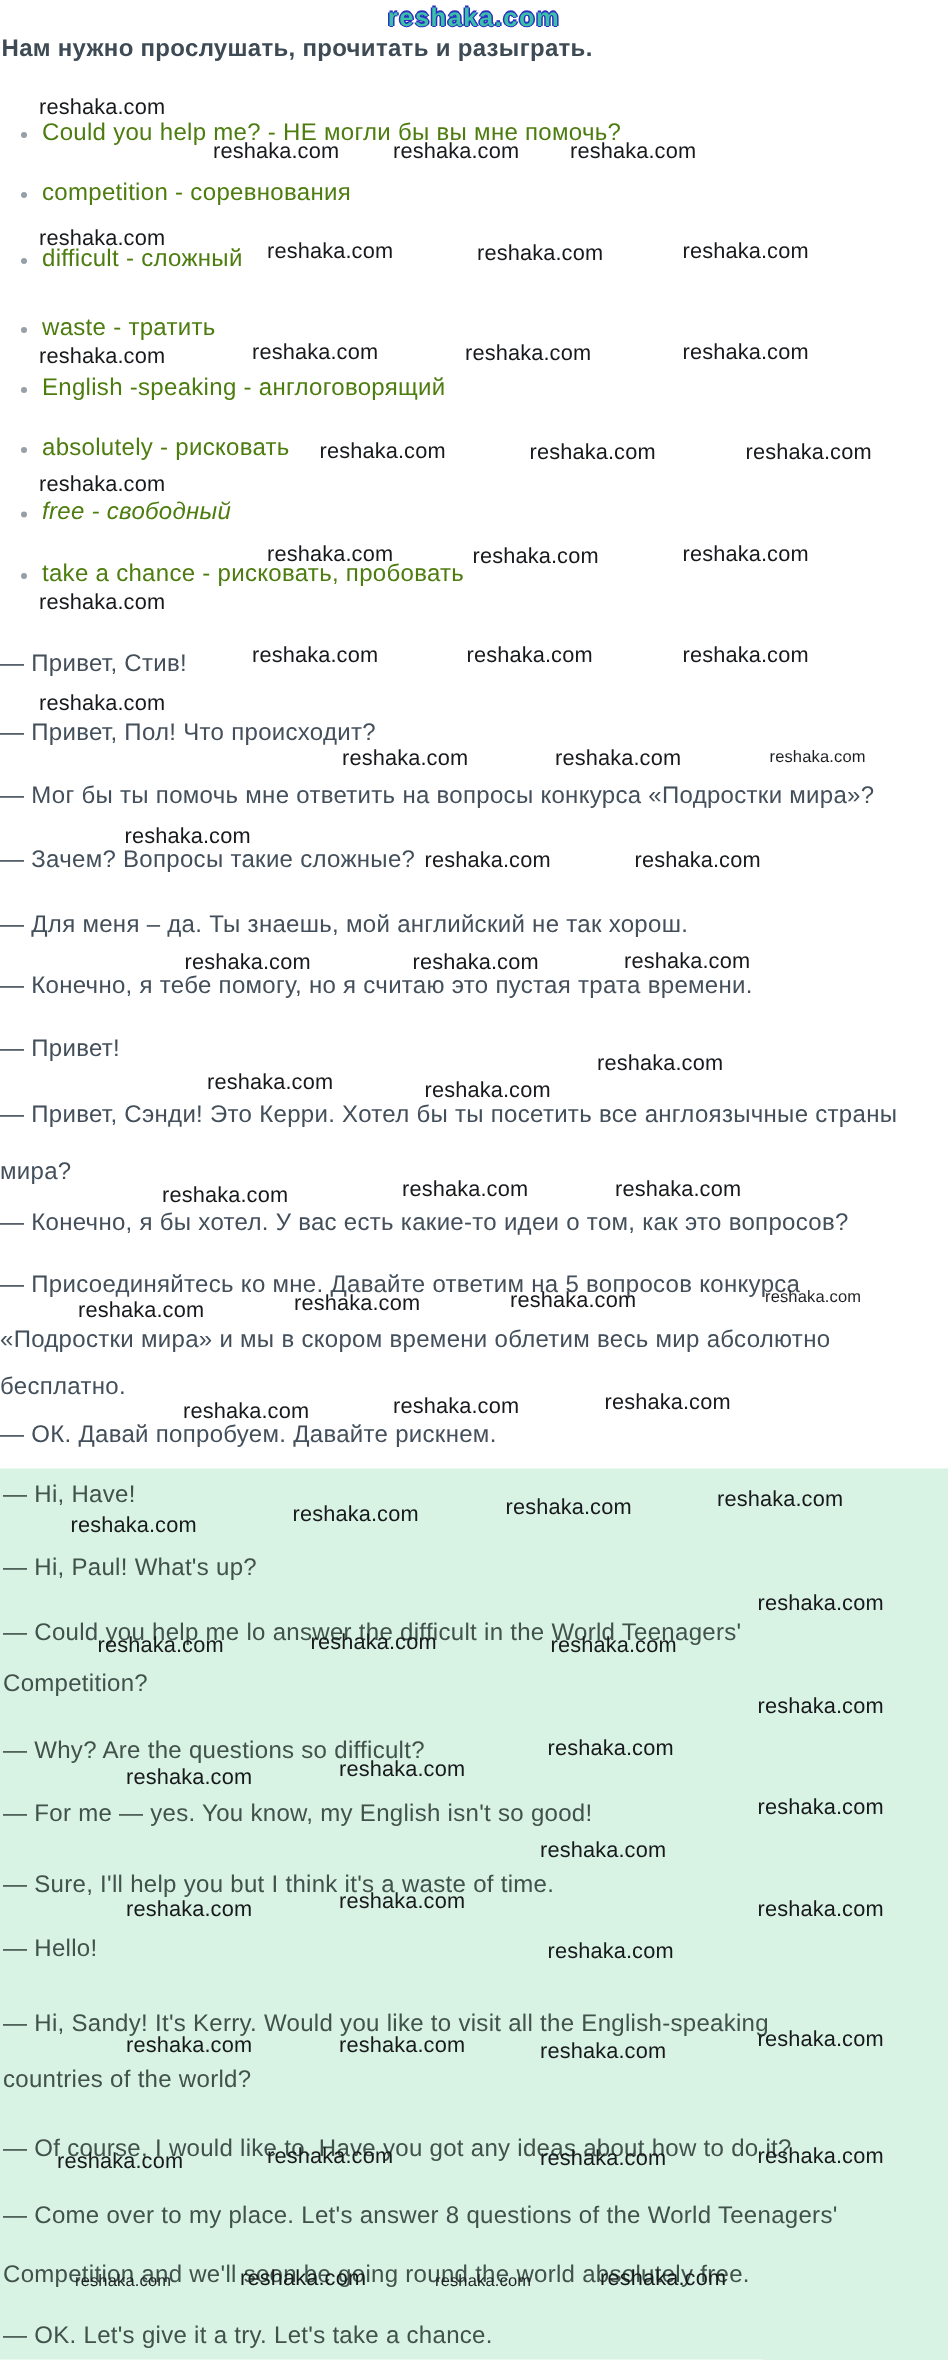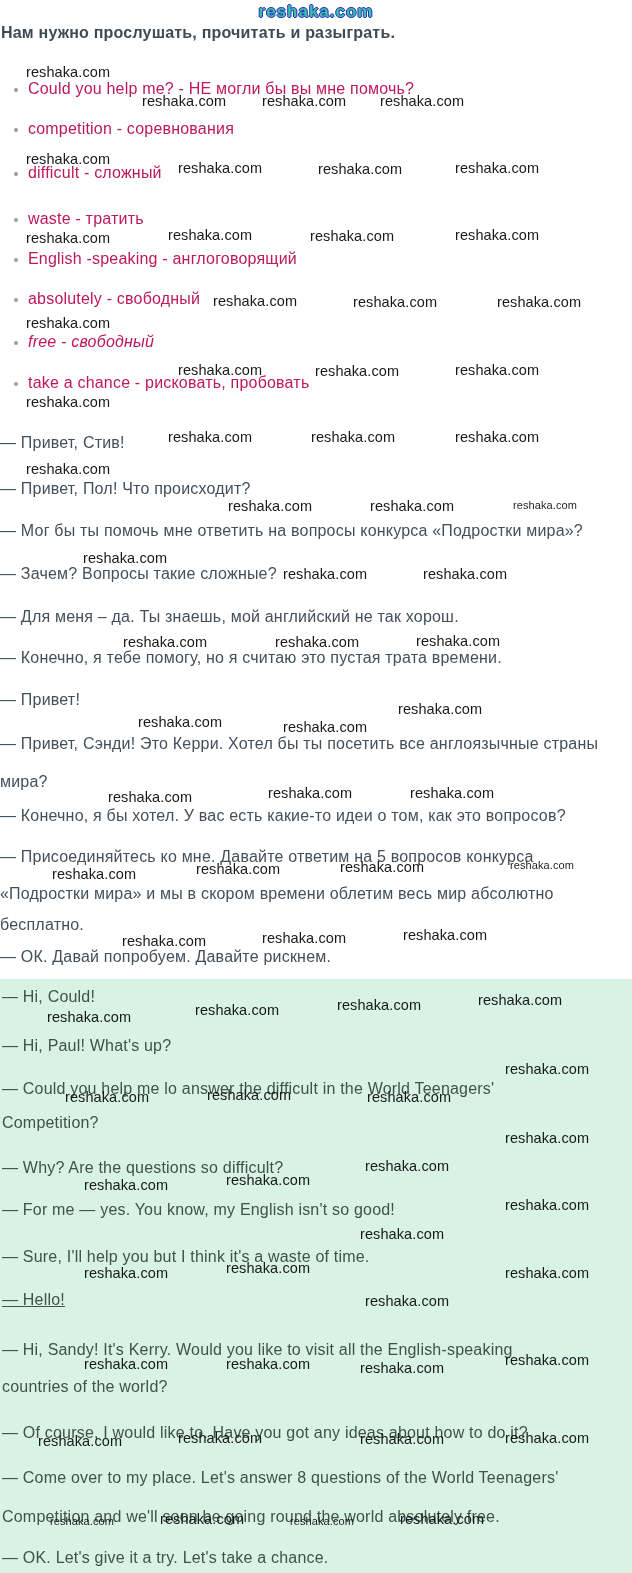--- a/index.html
+++ b/index.html
@@ -19,21 +19,21 @@
     text-shadow:-1px 0 0 #2b2fc0,1px 0 0 #2b2fc0,0 -1px 0 #2b2fc0,0 1px 0 #2b2fc0;
     white-space:nowrap;z-index:4;
   }
   .page-title{
     position:absolute;left:1px;top:24px;
     font-size:16px;font-weight:bold;color:#3e4b55;letter-spacing:.2px;
     white-space:nowrap;z-index:2;
   }
   .vocab-line{
     position:absolute;left:28px;
-    font-size:16px;color:#be185d;letter-spacing:.2px;
+    font-size:16px;color:#4d7c0f;letter-spacing:.2px;
     white-space:nowrap;z-index:2;
   }
   .vocab-line .dot{
     position:absolute;left:-14px;top:8px;width:4px;height:4px;border-radius:50%;
     background:#97a0a7;
   }
   .line{
     position:absolute;left:0;
     font-size:16px;letter-spacing:.2px;white-space:nowrap;z-index:2;
   }
@@ -53,49 +53,49 @@
 <div class="header-wm">reshaka.com</div>
 
 <div class="page-title">Нам нужно прослушать, прочитать и разыграть.</div>
 
 <div id="vocab-layer">
     <div class="vocab-line" style="top: 80px; left: 28px;"><span class="dot"></span><span class="vtext">Could you help me? - НЕ могли бы вы мне помочь?</span></div>
     <div class="vocab-line" style="top: 120px; left: 28px;"><span class="dot"></span><span class="vtext">competition - соревнования</span></div>
     <div class="vocab-line" style="top: 164px; left: 28px;"><span class="dot"></span><span class="vtext">difficult - сложный</span></div>
     <div class="vocab-line" style="top: 210px; left: 28px;"><span class="dot"></span><span class="vtext">waste - тратить</span></div>
     <div class="vocab-line" style="top: 250px; left: 28px;"><span class="dot"></span><span class="vtext">English -speaking - англоговорящий</span></div>
-    <div class="vocab-line" style="top: 290px; left: 28px;"><span class="dot"></span><span class="vtext">absolutely - свободный</span></div>
+    <div class="vocab-line" style="top: 290px; left: 28px;"><span class="dot"></span><span class="vtext">absolutely - рисковать</span></div>
     <div class="vocab-line" style="top: 333px; left: 28px; font-style: italic;"><span class="dot"></span><span class="vtext">free - свободный</span></div>
     <div class="vocab-line" style="top: 374px; left: 28px;"><span class="dot"></span><span class="vtext">take a chance - рисковать, пробовать</span></div>
   </div>
 <div id="ru-layer">
     <div class="line ru" style="top: 434px; left: 0px;">— Привет, Стив!</div>
     <div class="line ru" style="top: 480px; left: 0px;">— Привет, Пол! Что происходит?</div>
     <div class="line ru" style="top: 522px; left: 0px;">— Мог бы ты помочь мне ответить на вопросы конкурса «Подростки мира»?</div>
     <div class="line ru" style="top: 565px; left: 0px;">— Зачем? Вопросы такие сложные?</div>
     <div class="line ru" style="top: 608px; left: 0px;">— Для меня – да. Ты знаешь, мой английский не так хорош.</div>
     <div class="line ru" style="top: 649px; left: 0px;">— Конечно, я тебе помогу, но я считаю это пустая трата времени.</div>
     <div class="line ru" style="top: 691px; left: 0px;">— Привет!</div>
     <div class="line ru" style="top: 735px; left: 0px;">— Привет, Сэнди! Это Керри. Хотел бы ты посетить все англоязычные страны</div>
     <div class="line ru" style="top: 773px; left: 0px;">мира?</div>
     <div class="line ru" style="top: 807px; left: 0px;">— Конечно, я бы хотел. У вас есть какие-то идеи о том, как это вопросов?</div>
     <div class="line ru" style="top: 848px; left: 0px; text-align: right;">— Присоединяйтесь ко мне. Давайте ответим на 5 вопросов конкурса</div>
     <div class="line ru" style="top: 885px; left: 0px;">«Подростки мира» и мы в скором времени облетим весь мир абсолютно</div>
     <div class="line ru" style="top: 916px; left: 0px;">бесплатно.</div>
     <div class="line ru" style="top: 948px; left: 0px;">— ОК. Давай попробуем. Давайте рискнем.</div>
   </div>
 <div id="en-layer">
-    <div class="line en" style="top: 988px; left: 2px;">— Hi, Could!</div>
+    <div class="line en" style="top: 988px; left: 2px;">— Hi, Have!</div>
     <div class="line en" style="top: 1037px; left: 2px;">— Hi, Paul! What's up?</div>
     <div class="line en" style="top: 1080px; left: 2px;">— Could you help me lo answer the difficult in the World Teenagers'</div>
     <div class="line en" style="top: 1114px; left: 2px;">Competition?</div>
     <div class="line en" style="top: 1159px; left: 2px;">— Why? Are the questions so difficult?</div>
     <div class="line en" style="top: 1201px; left: 2px;">— For me — yes. You know, my English isn't so good!</div>
     <div class="line en" style="top: 1248px; left: 2px;">— Sure, I'll help you but I think it's a waste of time.</div>
-    <div class="line en" style="top: 1291px; left: 2px; text-decoration: underline;">— Hello!</div>
+    <div class="line en" style="top: 1291px; left: 2px;">— Hello!</div>
     <div class="line en" style="top: 1341px; left: 2px; text-align: right;">— Hi, Sandy! It's Kerry. Would you like to visit all the English-speaking</div>
     <div class="line en" style="top: 1378px; left: 2px;">countries of the world?</div>
     <div class="line en" style="top: 1424px; left: 2px;">— Of course, I would like to. Have you got any ideas about how to do it?</div>
     <div class="line en" style="top: 1469px; left: 2px;">— Come over to my place. Let's answer 8 questions of the World Teenagers'</div>
     <div class="line en" style="top: 1508px; left: 2px;">Competition and we'll soon be going round the world absolutely free.</div>
     <div class="line en" style="top: 1549px; left: 2px;">— OK. Let's give it a try. Let's take a chance.</div>
   </div>
 <div id="wm-layer">
     <span class="wm" style="top: 64px; left: 26px;">reshaka.com</span>
     <span class="wm" style="top: 93px; left: 142px;">reshaka.com</span>

